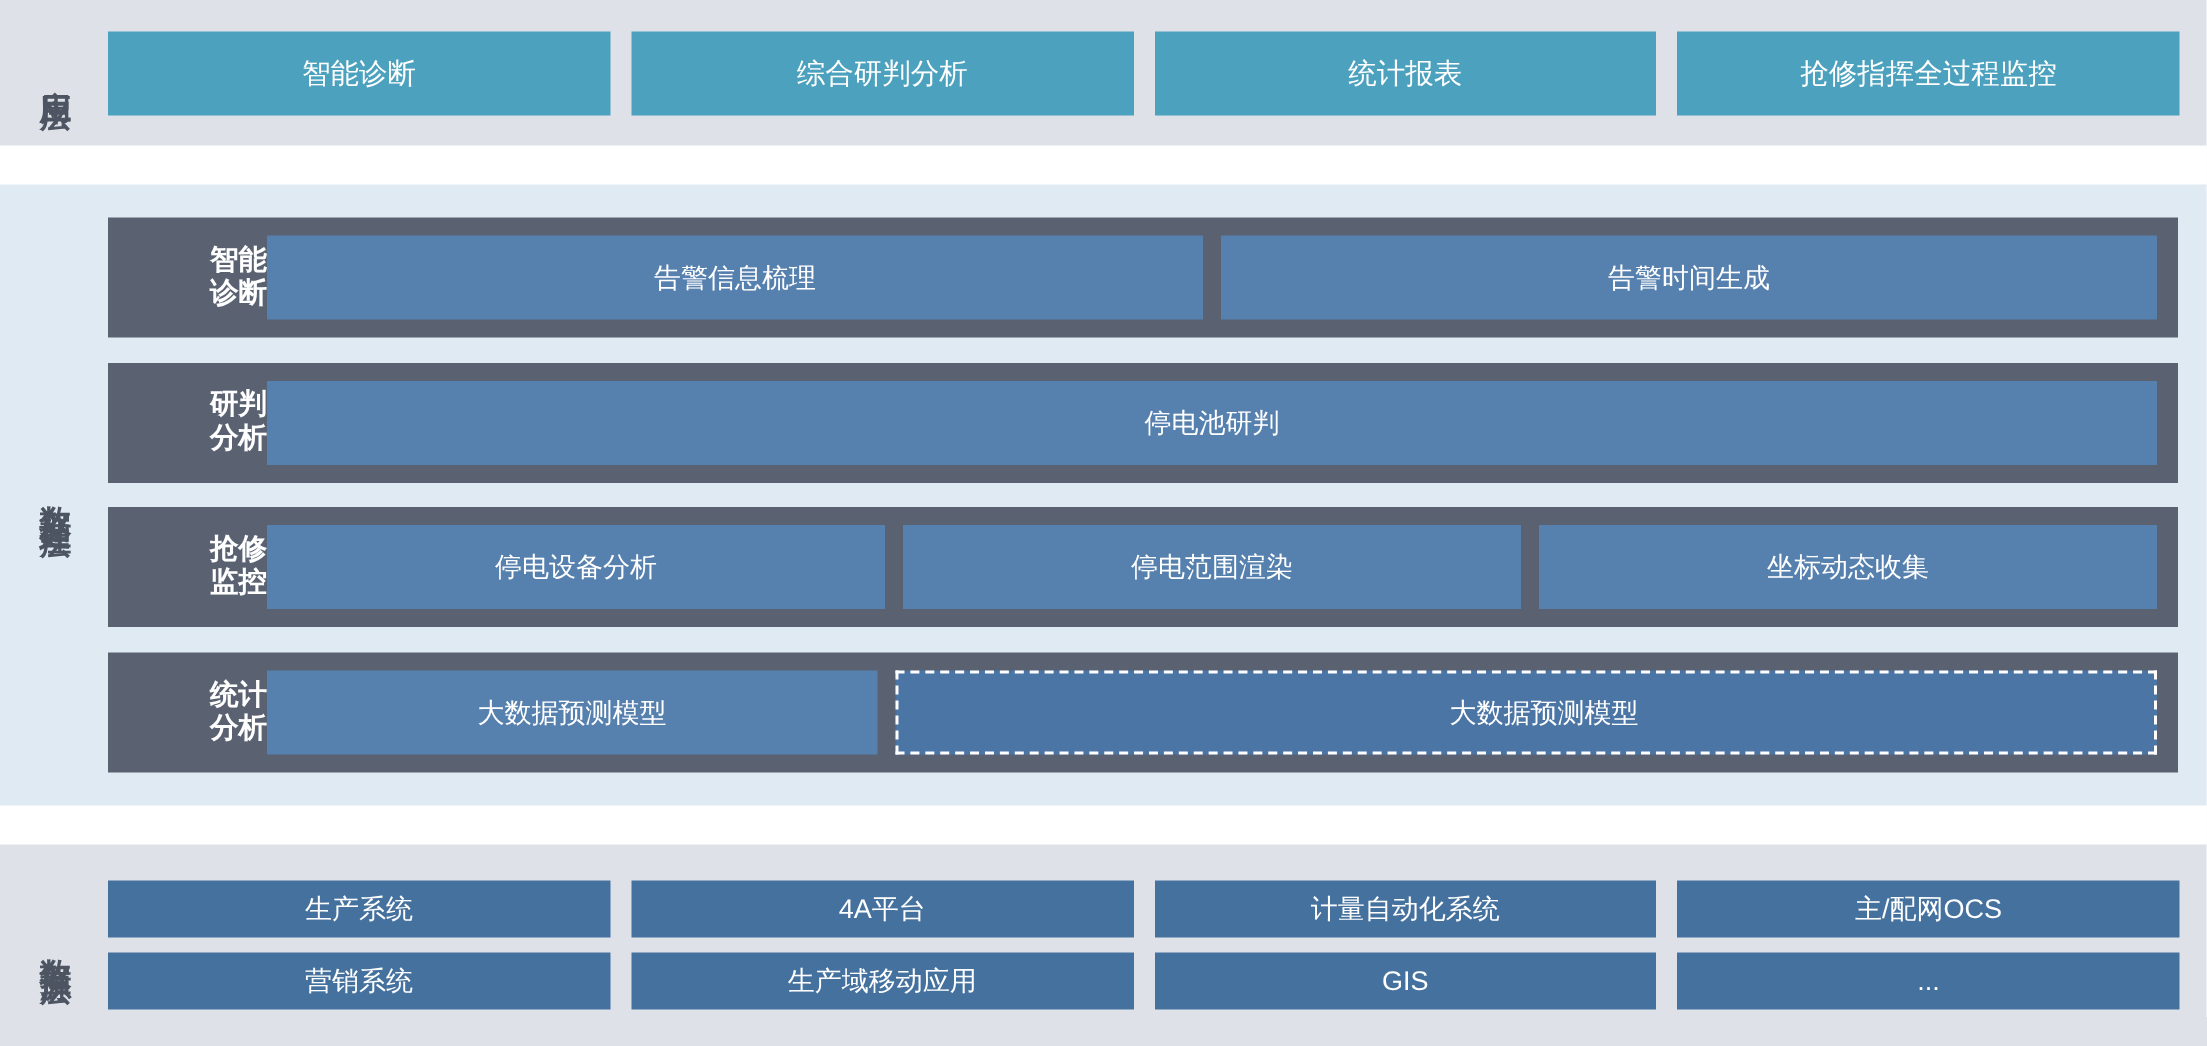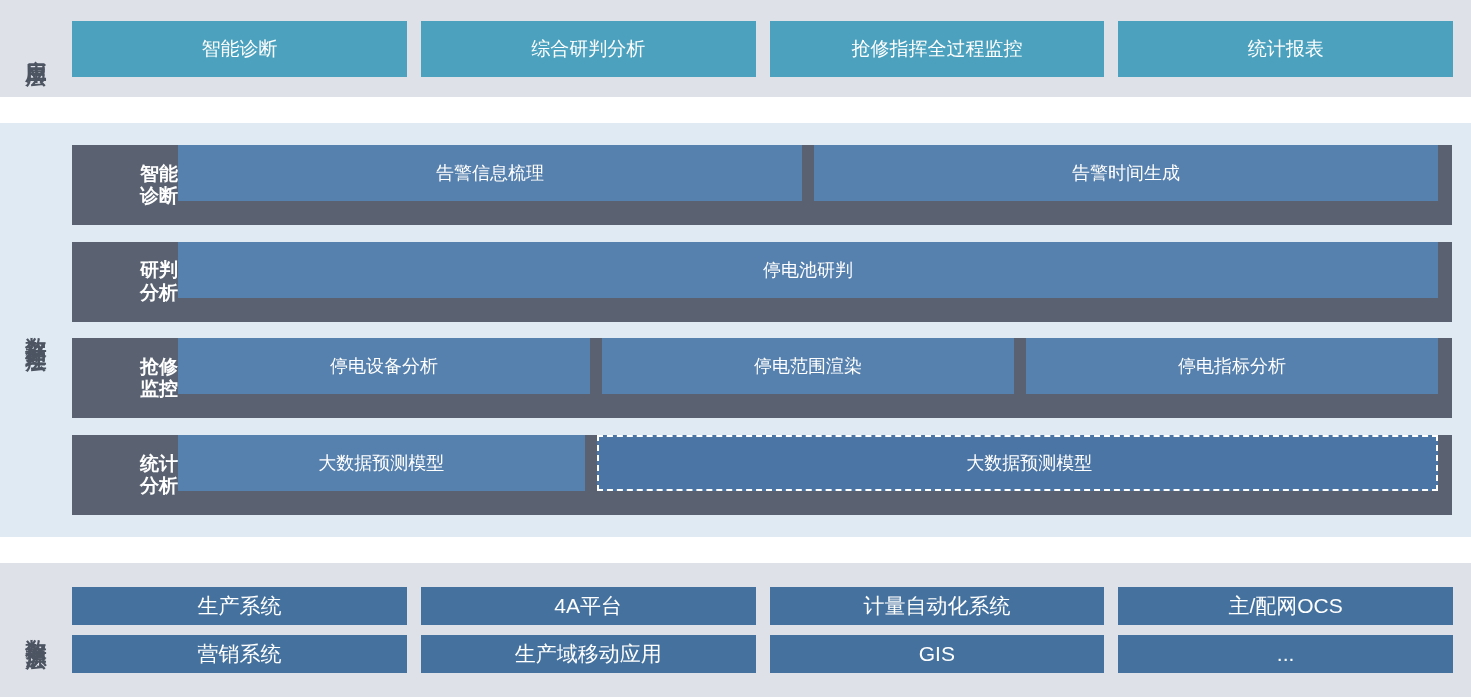--- a/index.html
+++ b/index.html
@@ -109,21 +109,21 @@
     font-size: 19px;
     font-weight: bold;
     line-height: 1.18;
     text-align: center;
     box-sizing: border-box;
   }
   .row-label span { display: block; }
   .row-cells {
     flex: 1 1 auto;
     display: flex;
-    align-items: flex-start;
+    align-items: center;
     gap: 12px;
     padding: 0 14px 0 0;
     box-sizing: border-box;
   }
   .cell {
     flex: 1 1 0;
     height: 56px;
     background: #5680ae;
     color: #ffffff;
     display: flex;
@@ -160,38 +160,38 @@
     align-items: stretch;
   }
   .src-box {
     flex: 1 1 0;
     height: 38px;
     background: #44719e;
     color: #ffffff;
     display: flex;
     align-items: center;
     justify-content: center;
-    font-size: 21px;
+    font-size: 18px;
     box-sizing: border-box;
   }
 </style>
 </head>
 <body>
 
 <div class="diagram">
 
   <div class="band" id="app-band">
     <div class="v-label">
       <span>应用层</span>
     </div>
     <div class="band-body">
       <div class="app-box">智能诊断</div>
       <div class="app-box">综合研判分析</div>
+      <div class="app-box">统计报表</div>
       <div class="app-box">抢修指挥全过程监控</div>
-      <div class="app-box">统计报表</div>
     </div>
   </div>
 
   <div class="band" id="proc-band">
     <div class="v-label">
       <span>数据处理层</span>
     </div>
     <div class="band-body">
 
       <div class="proc-row">
@@ -222,21 +222,21 @@
       <div class="proc-row">
         <div class="row-label">
           <div>
             <span>抢修</span>
             <span>监控</span>
           </div>
         </div>
         <div class="row-cells">
           <div class="cell">停电设备分析</div>
           <div class="cell">停电范围渲染</div>
-          <div class="cell">停电指标分析</div>
+          <div class="cell">坐标动态收集</div>
         </div>
       </div>
 
       <div class="proc-row">
         <div class="row-label">
           <div>
             <span>统计</span>
             <span>分析</span>
           </div>
         </div>

